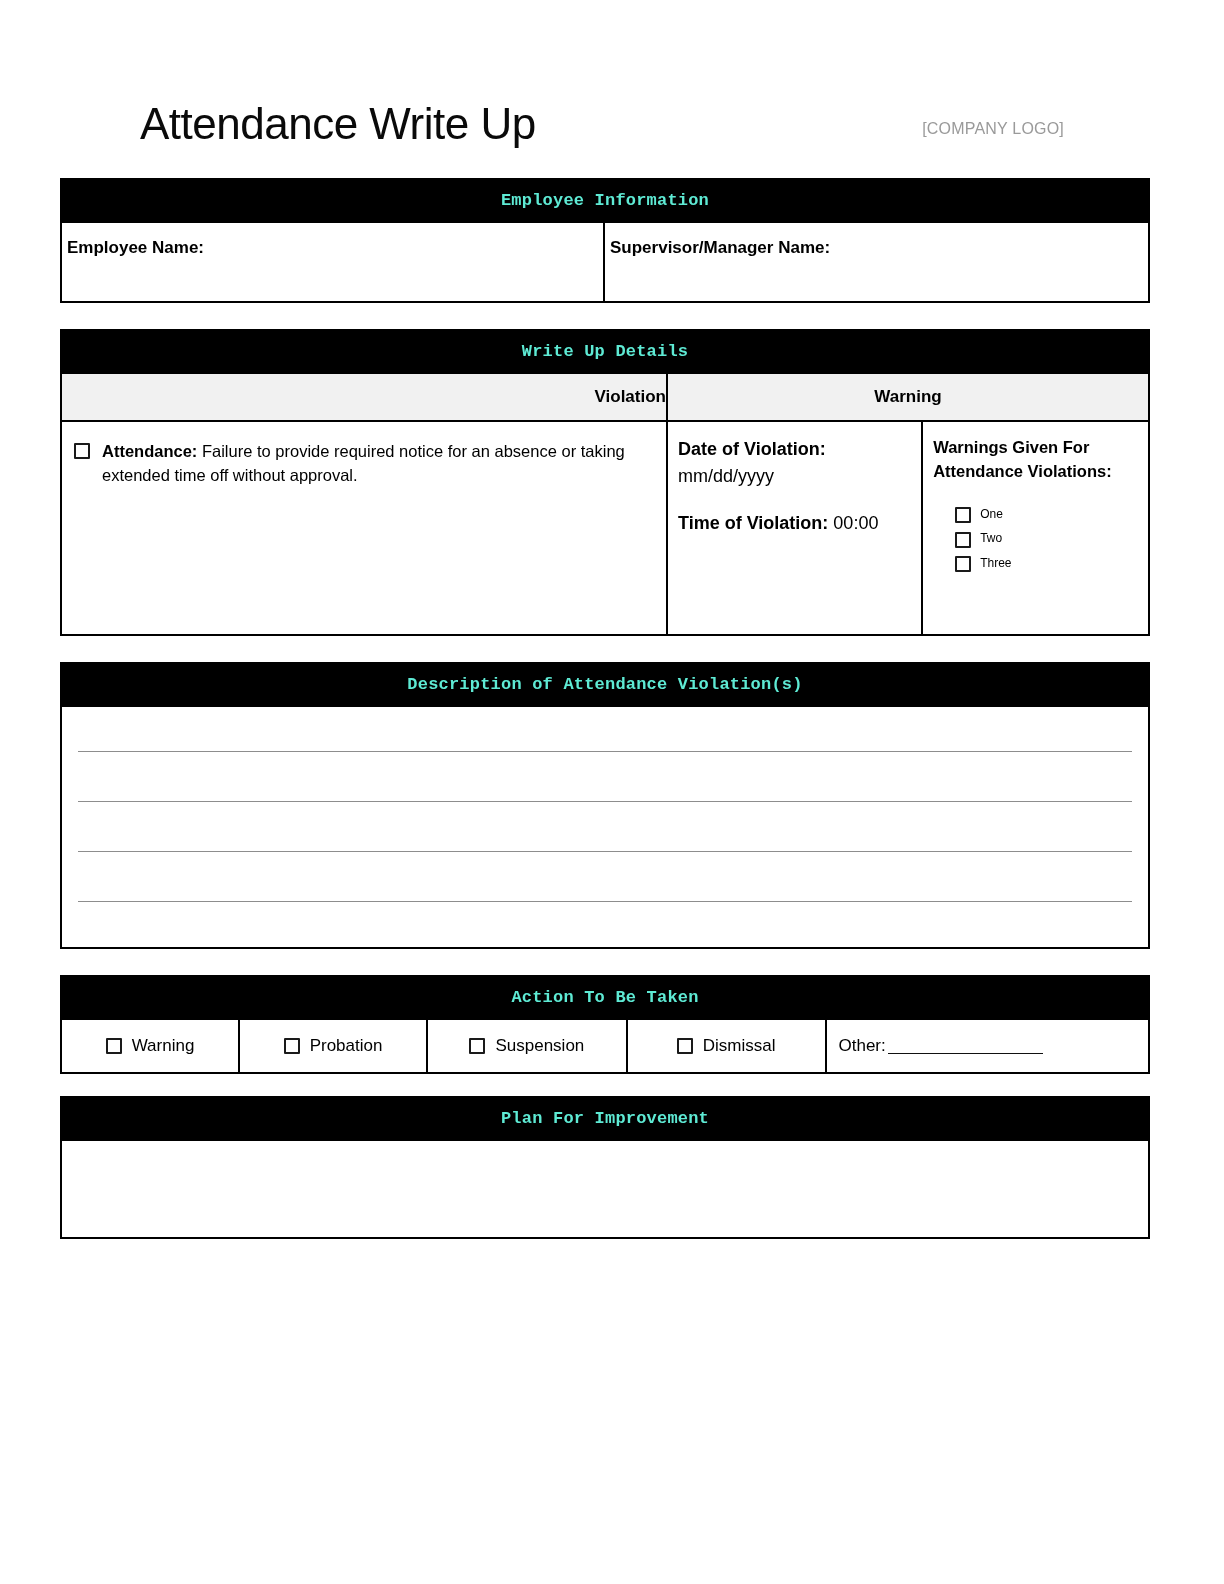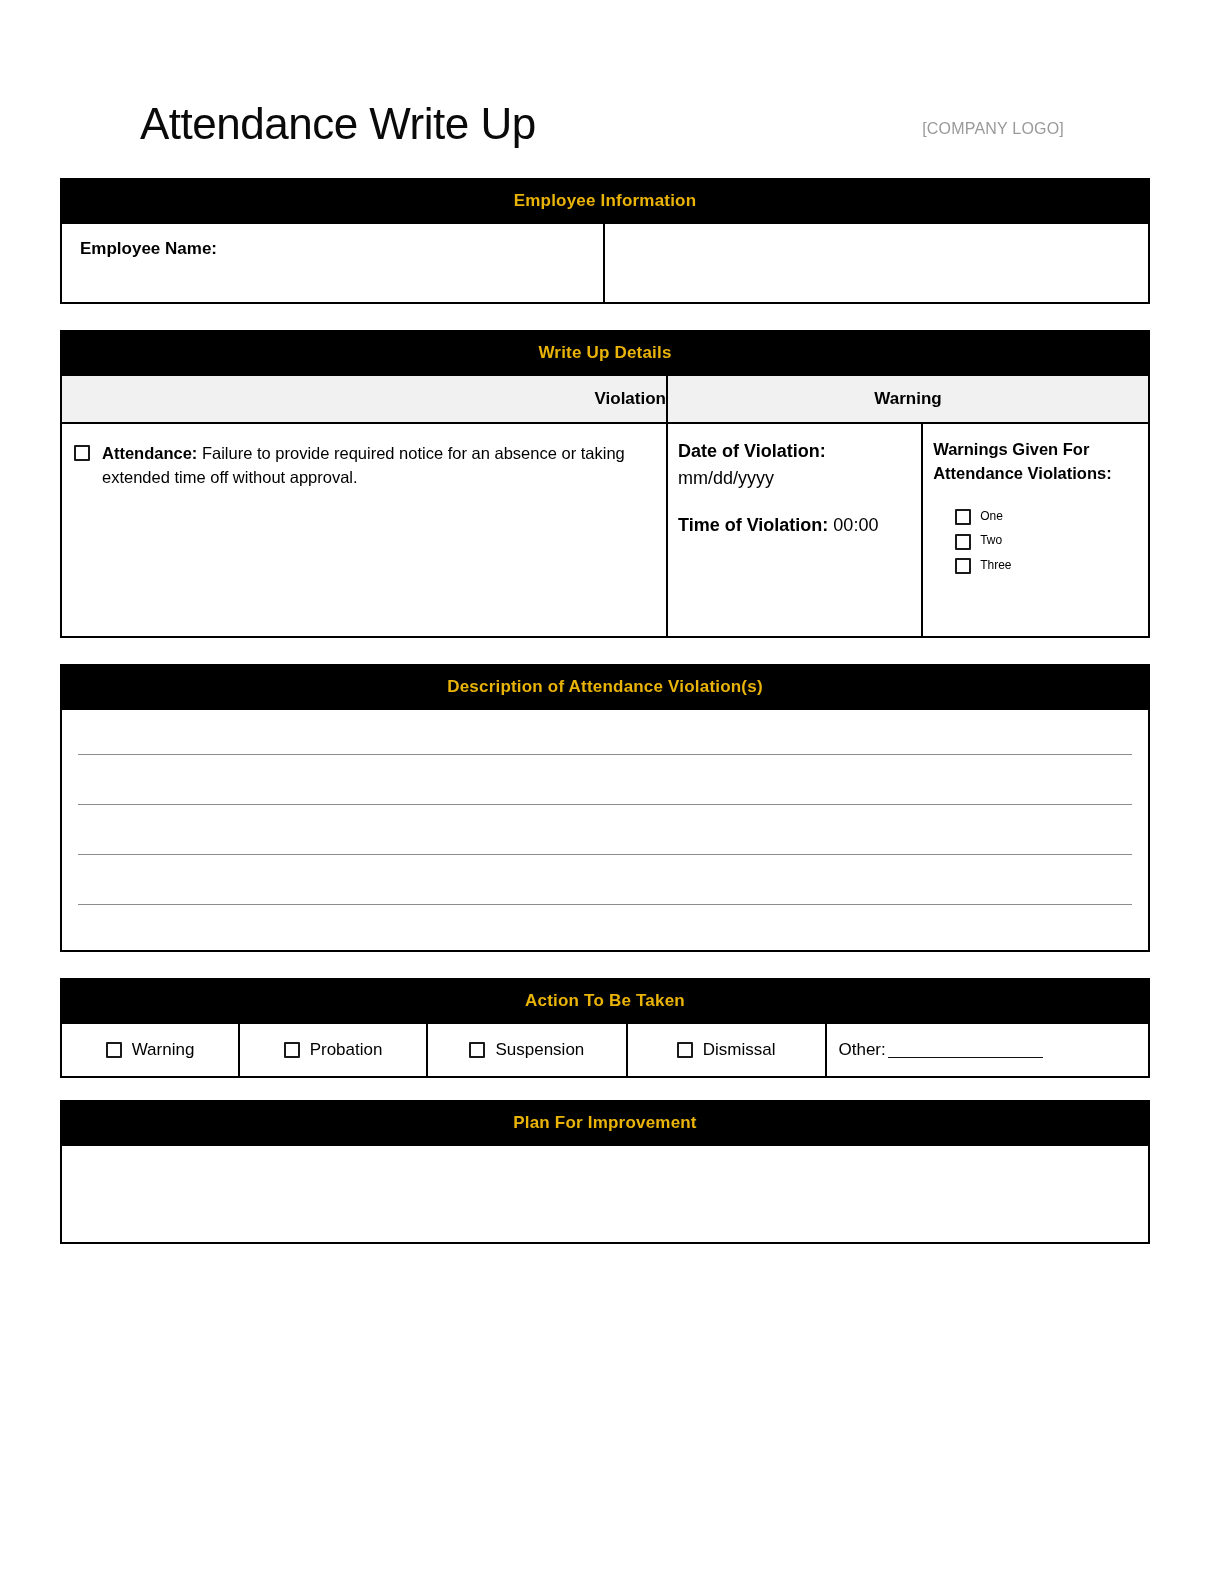--- a/index.html
+++ b/index.html
@@ -53,39 +53,40 @@
   }
 
   
   .block {
     border: 2px solid #000;
     box-sizing: border-box;
     margin-bottom: 0;
   }
   .band {
     background: #000;
-    color: #eab308;
+    color: #5eead4;
     text-align: center;
     font-weight: bold;
     font-size: 17px;
     padding: 11px 0;
     letter-spacing: 0.2px;
+    font-family: Liberation Mono, monospace;
   }
   .spacer-26 { height: 26px; }
   .spacer-32 { height: 32px; }
   .spacer-22 { height: 22px; }
 
   
   .emp-row {
     display: flex;
     border-top: 2px solid #000;
   }
   .emp-cell {
     box-sizing: border-box;
-    padding: 15px 0 15px 18px;
+    padding: 15px 0 15px 5px;
     font-size: 17px;
     font-weight: bold;
     height: 78px;
   }
   .emp-cell.left {
     width: 50%;
     border-right: 2px solid #000;
   }
   .emp-cell.right {
     width: 50%;
@@ -230,20 +231,21 @@
       <div class="doc-title">Attendance Write Up</div>
       <div class="company-logo">[COMPANY LOGO]</div>
     </div>
 
     <div class="spacer-32"></div>
 
     <div class="block">
       <div class="band">Employee Information</div>
       <div class="emp-row">
         <div class="emp-cell left">Employee Name:</div>
+        <div class="emp-cell right">Supervisor/Manager Name:</div>
       </div>
     </div>
 
     <div class="spacer-26"></div>
 
     <div class="block">
       <div class="band">Write Up Details</div>
       <div class="wu-head">
         <div class="wu-head-cell violation">Violation</div>
         <div class="wu-head-cell warning">Warning</div>

